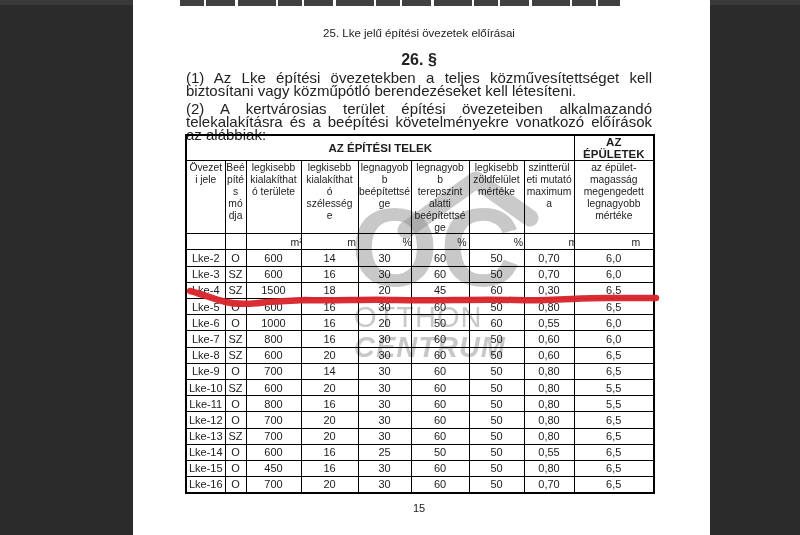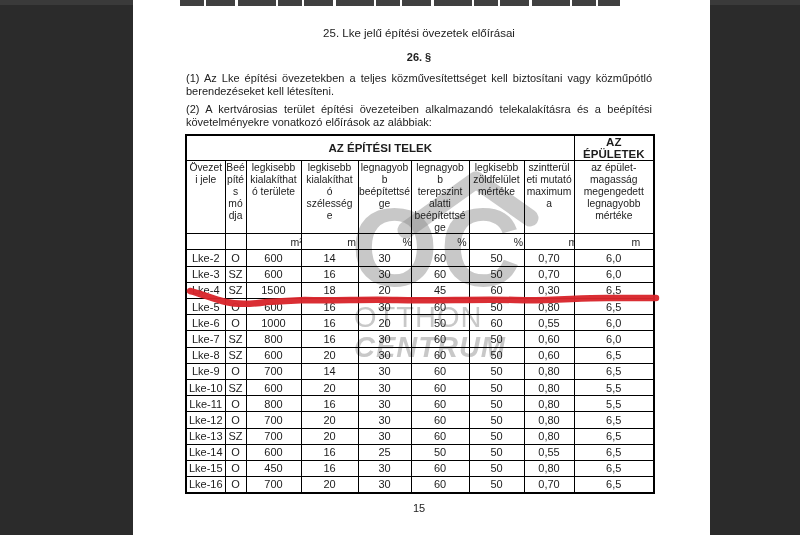--- a/index.html
+++ b/index.html
@@ -12,22 +12,22 @@
   
   .clipped-line { position:absolute; left:47px; top:0; width:440px; height:6px; opacity:.95;
     background-image:repeating-linear-gradient(90deg,
       #363636 0px, #363636 24px, #ffffff 24px, #ffffff 26px,
       #363636 26px, #363636 55px, #ffffff 55px, #ffffff 58px,
       #363636 58px, #363636 96px, #ffffff 96px, #ffffff 98px); }
 
   .doc-title { position:absolute; left:53px; top:27px; width:466px; text-align:center;
                font-size:11.5px; font-weight:normal; color:#222; }
   .section-heading { position:absolute; left:53px; top:51px; width:466px; text-align:center;
-               font-size:11px; font-weight:bold; color:#222; }
-  .para { position:absolute; left:53px; width:466px; font-size:11px; line-height:12.8px;
+               font-size:16px; font-weight:bold; color:#222; }
+  .para { position:absolute; left:53px; width:466px; font-size:15px; line-height:12.8px;
           color:#222; text-align:justify; }
   .para1 { top:72px; }
   .para2 { top:103px; }
 
   
   .watermark { position:absolute; left:0; top:0; width:520px; height:535px; z-index:1; pointer-events:none; }
   .wm-roof { position:absolute; left:255px; top:168px; width:160px; height:75px; }
   .wm-oc { position:absolute; left:218px; top:192px; width:220px; font-size:112px; font-weight:bold;
            letter-spacing:2px; color:rgba(140,140,140,.48); line-height:1; }
   .wm-l1 { position:absolute; left:221px; top:301px; font-size:29px; font-weight:normal;

